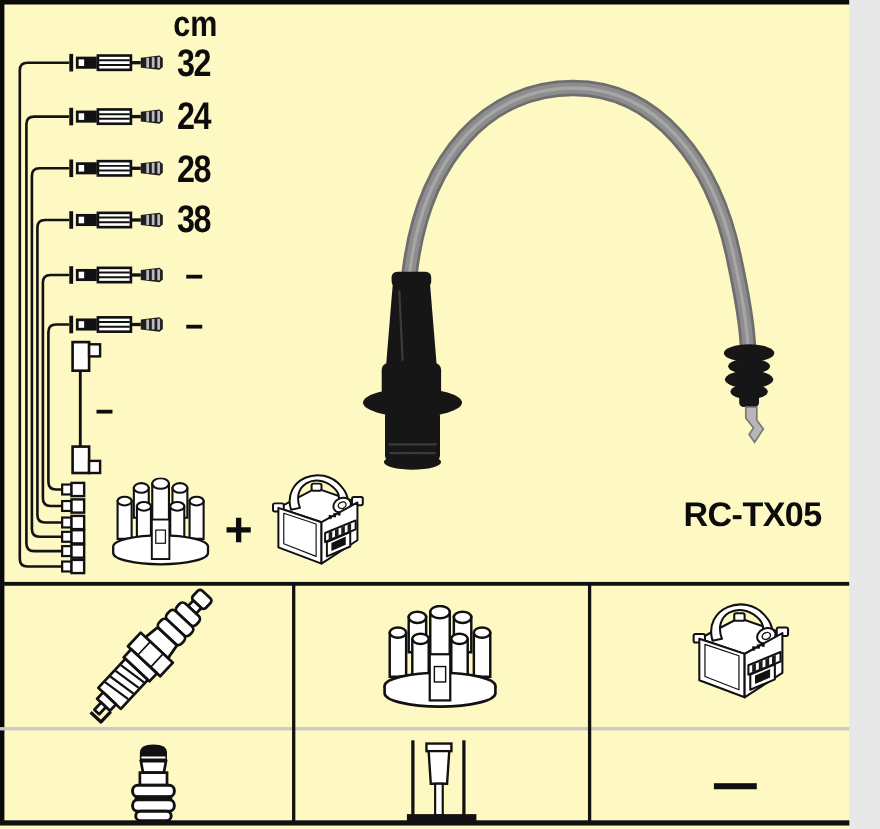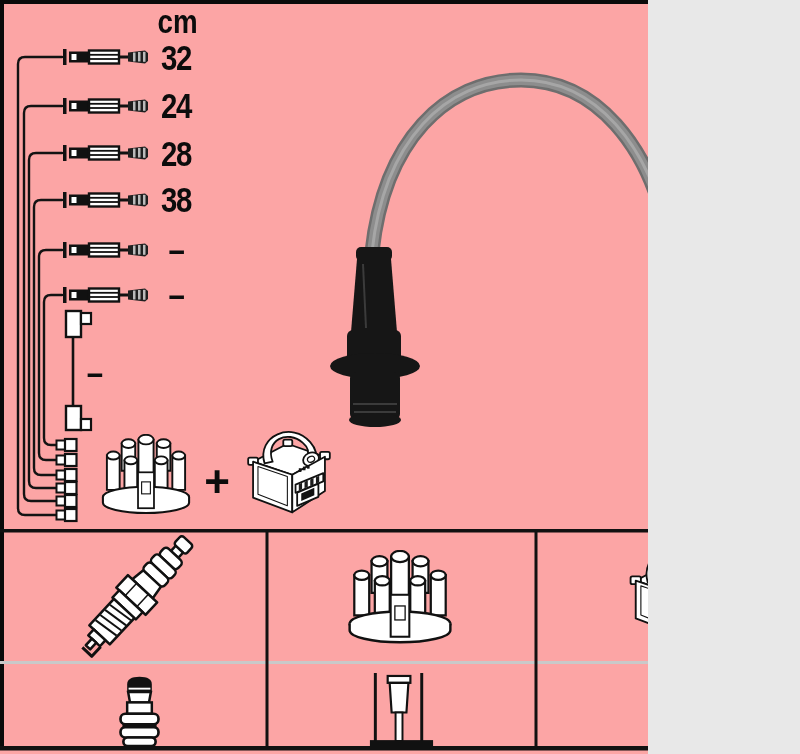--- a/index.html
+++ b/index.html
@@ -1,17 +1,17 @@
 <!DOCTYPE html>
 <html><head>
 <meta charset="utf-8">
 <style>
   html,body{margin:0;padding:0;background:#e8e8e8;}
   .stage{
-    position:relative;width:648px;height:754px;background:#fca5a5;
+    position:relative;width:772px;height:754px;background:#fef9c3;
     font-family:"Liberation Sans","DejaVu Sans",sans-serif;overflow:hidden;
   }
   .frame{
     position:absolute;left:0;top:0;width:800px;height:750px;
     border-style:solid;border-color:#0a0a0a;border-width:4px 3px 4px 4px;
     box-sizing:border-box;pointer-events:none;
   }
   svg{position:absolute;display:block;}
   .svg-top{left:0;top:0;}
   .svg-bottom{left:0;top:528px;}
@@ -218,20 +218,21 @@
 
   <span class="lbl cm">cm</span>
   <span class="lbl num" style="top:40px">32</span>
   <span class="lbl num" style="top:88px">24</span>
   <span class="lbl num" style="top:136px">28</span>
   <span class="lbl num" style="top:182px">38</span>
   <span class="lbl num" style="top:232px">–</span>
   <span class="lbl num" style="top:277px">–</span>
   <span class="lbl coil-dash">–</span>
   <span class="lbl plus">+</span>
+  <span class="lbl model">RC-TX05</span>
 
   <svg class="svg-bottom" width="800" height="226" viewBox="0 0 800 226">
 
     <g>
       <rect x="0" y="1" width="800" height="3.5" fill="#111"></rect>
       <rect x="0" y="133" width="800" height="3" fill="#c9c9c9"></rect>
       <rect x="265.5" y="3" width="3" height="216" fill="#111"></rect>
       <rect x="534.5" y="3" width="3" height="216" fill="#111"></rect>
       <rect x="0" y="218" width="800" height="4.5" fill="#111"></rect>
     </g>

